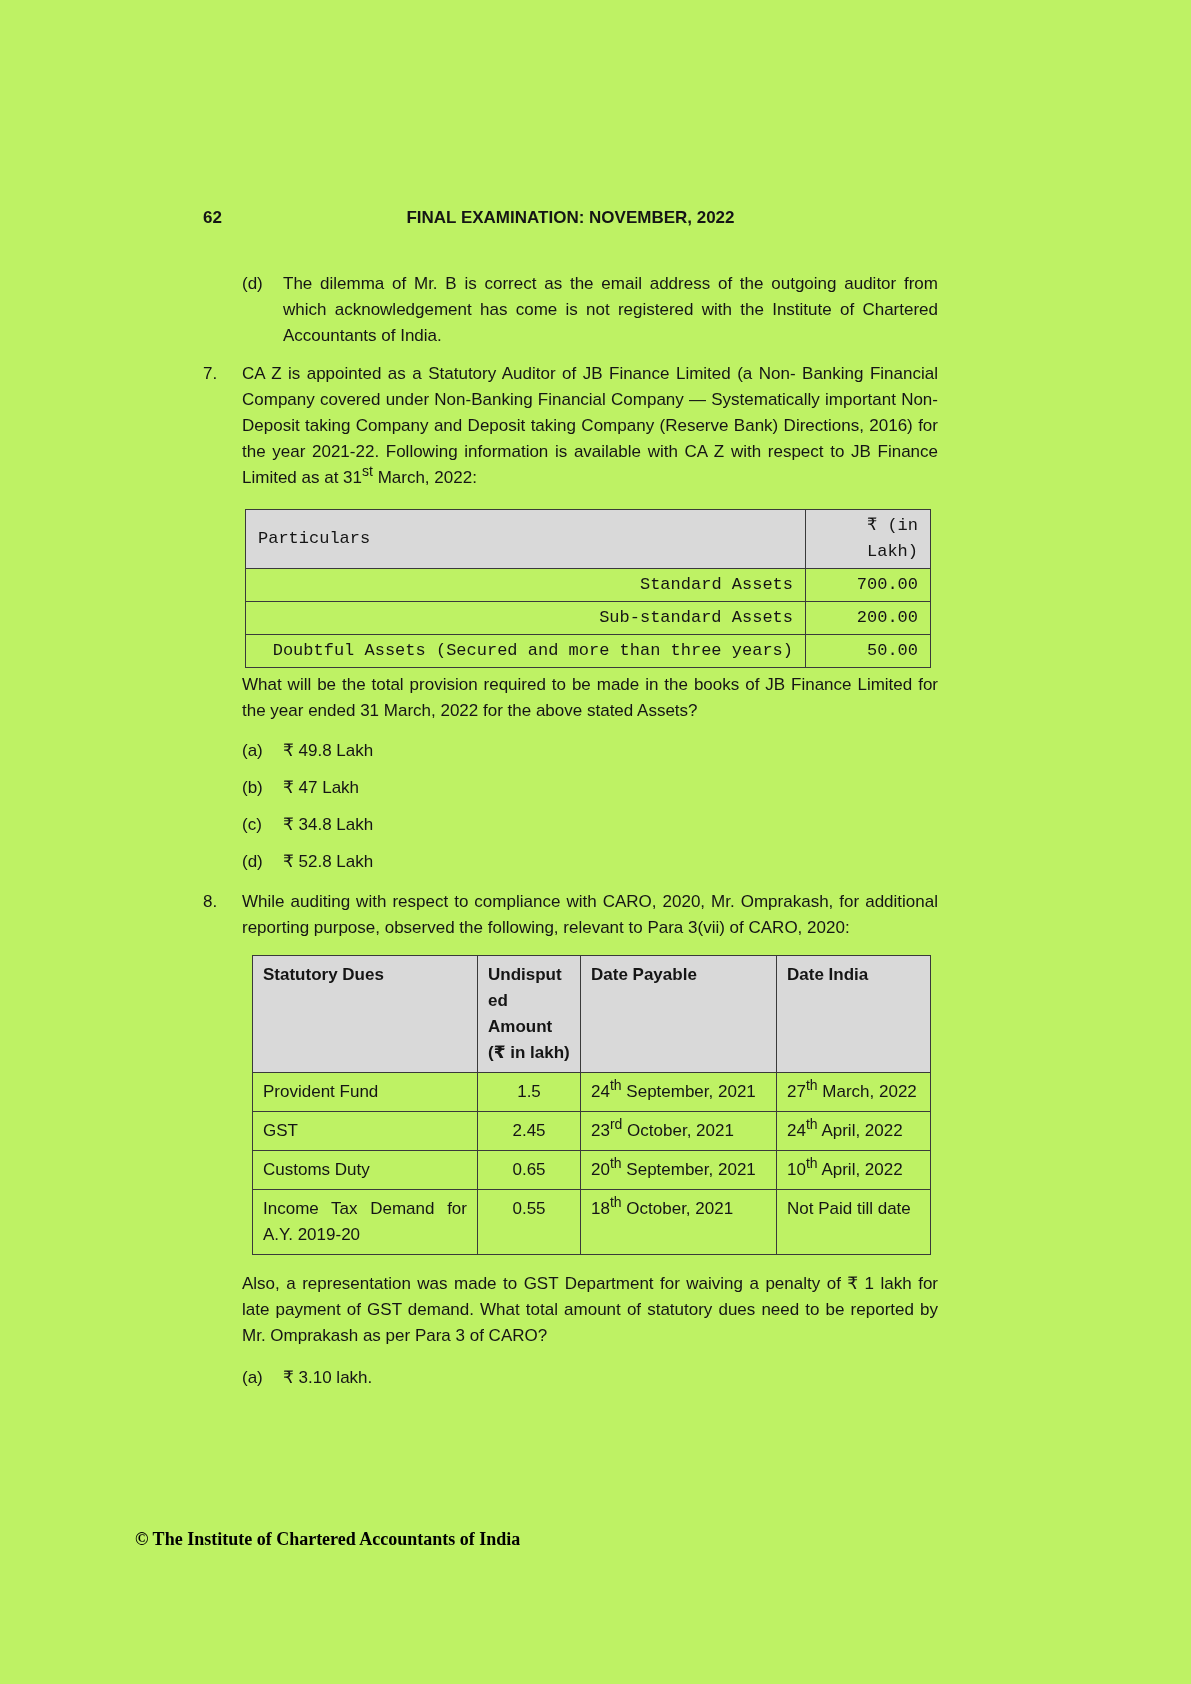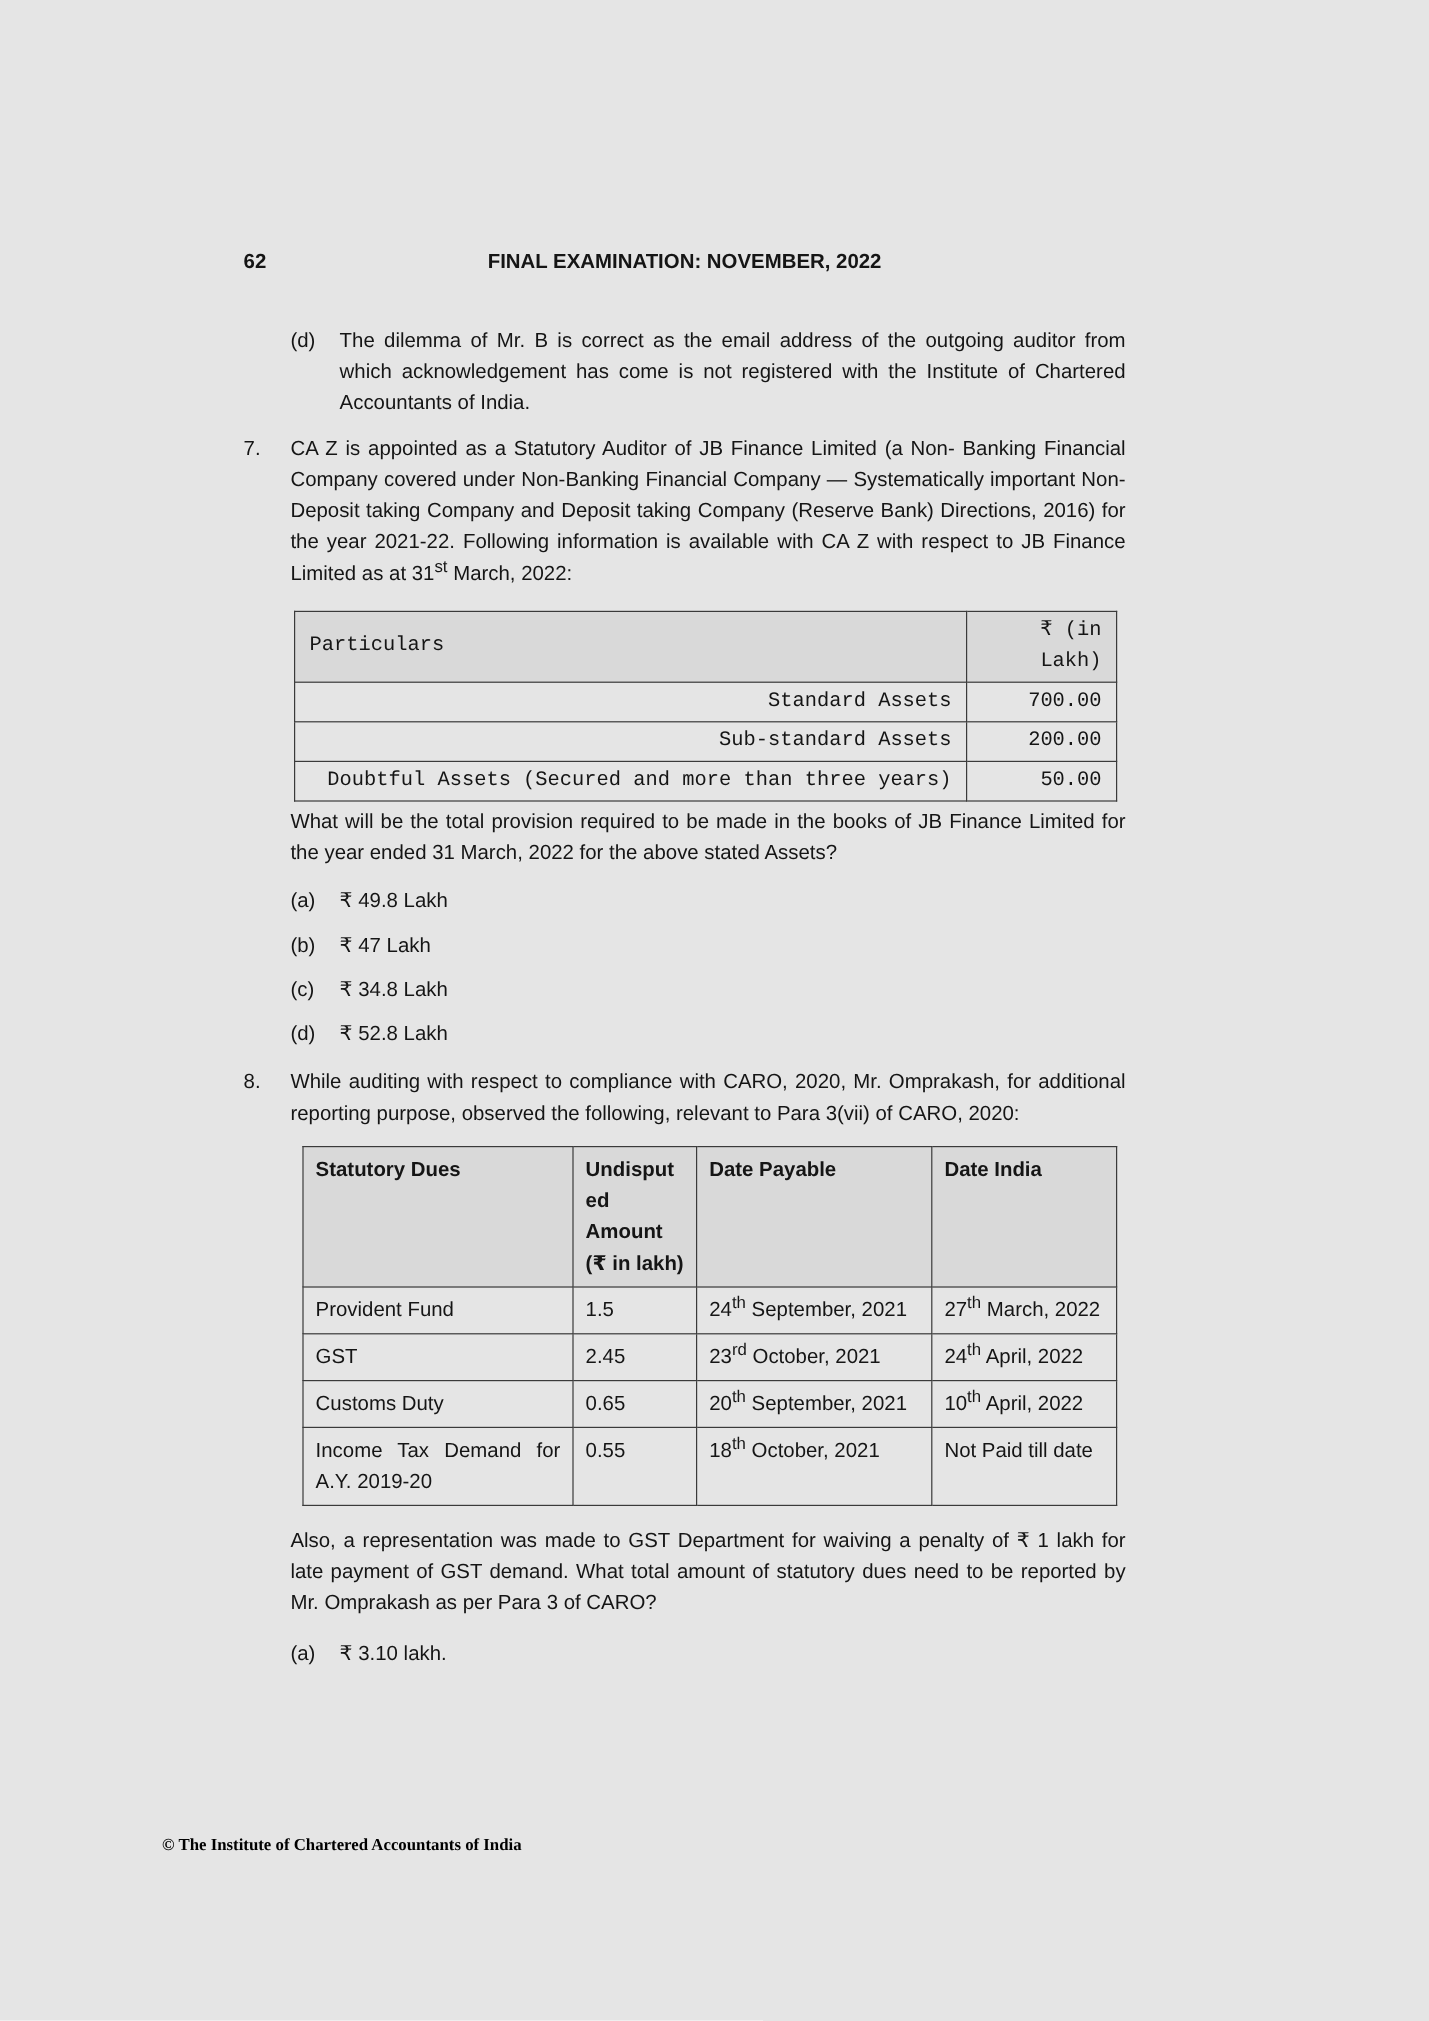--- a/index.html
+++ b/index.html
@@ -1,18 +1,18 @@
 <!DOCTYPE html>
 <html><head>
 <meta charset="utf-8">
 <style>
   * { margin:0; padding:0; box-sizing:border-box; }
   html,body { background:#ffffff; }
   .page {
-    position:relative; width:1191px; height:1684px; background:#e5e5e5;
+    position:relative; width:1191px; height:1684px; background:#bef264;
     font-family:"Liberation Sans","DejaVu Sans",sans-serif;
     font-size:17px; line-height:26px; color:#151515; overflow:hidden;
   }
   .content { position:absolute; left:203px; top:205px; width:735px; }
   .page-header { position:relative; text-align:center; font-weight:bold; margin-bottom:40px; }
   .page-num { position:absolute; left:0; top:0; font-weight:bold; }
   .hang { display:flex; margin-top:12px; }
   .hang .lbl { flex:0 0 41px; }
   .hang .lbl-q { flex:0 0 39px; }
   .hang .txt { flex:1; text-align:justify; }
@@ -22,29 +22,29 @@
 
   table { border-collapse:collapse; }
   .t1 { margin:18px 0 0 42px; width:685px; table-layout:fixed;font-family:Liberation Mono, monospace; }
   .t1 th, .t1 td { border:1px solid #3a3a3a; padding:3px 12px; height:31px; vertical-align:middle;text-align:right; }
   .t1 th { background:#d9d9d9; font-weight:normal; text-align:left; }
   .t1 th.amt, .t1 td.amt { text-align:right; }
 
   .t2 { margin:14px 0 0 49px; width:678px; table-layout:fixed; }
   .t2 th, .t2 td { border:1px solid #3a3a3a; padding:6px 10px; vertical-align:top; text-align:left; }
   .t2 th { background:#d9d9d9; font-weight:bold; overflow-wrap:break-word; }
-  .t2 td.amt { }
+  .t2 td.amt { text-align:center; }
   .t2 td.jus { text-align:justify; }
 
   sup { font-size:14px; line-height:0; vertical-align:super; }
 
   .footer {
     position:absolute; left:135px; top:1526px;
     font-family:"Liberation Serif","DejaVu Serif",serif;
-    font-weight:bold; font-size:14px; color:#000;
+    font-weight:bold; font-size:18px; color:#000;
   }
 </style>
 </head>
 <body>
 
 <div class="page">
   <div class="content">
 
     <div class="page-header">
       <span class="page-num">62</span>

